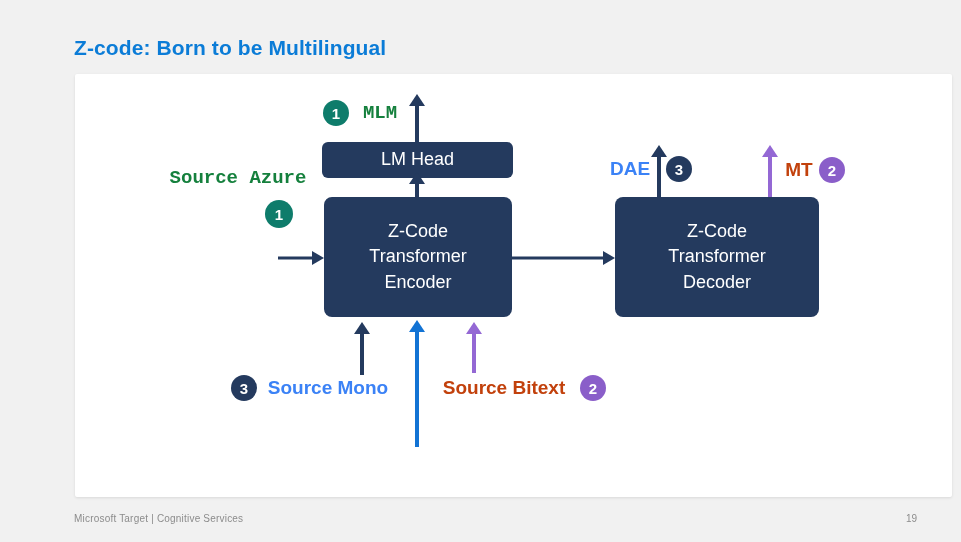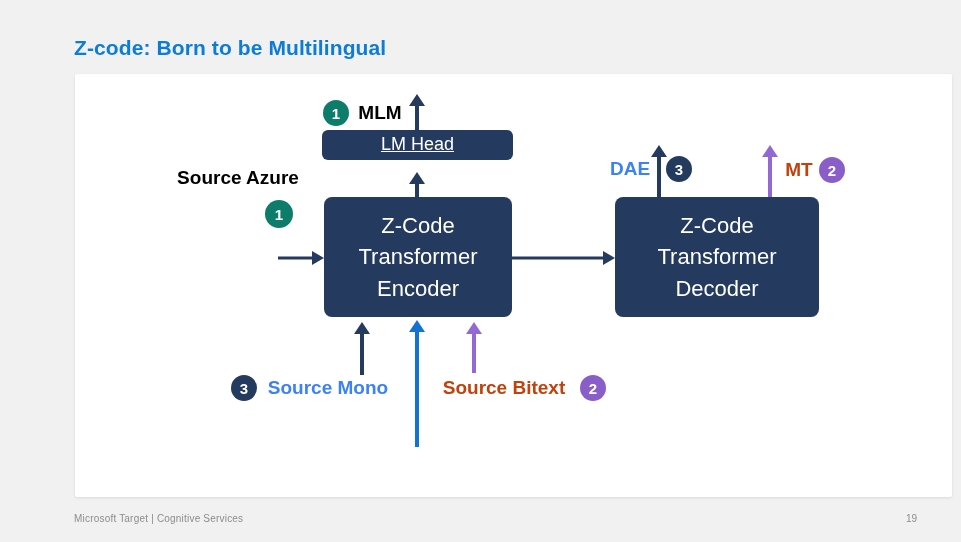--- a/index.html
+++ b/index.html
@@ -22,40 +22,40 @@
     position:absolute; left:43px; top:74px; width:877px; height:423px;
     background:#ffffff; border-radius:2px;
     box-shadow:0 1px 3px rgba(0,0,0,0.10);
   }
 
   
   .node {
     position:absolute; background:#243a5e; color:#ffffff;
     display:flex; align-items:center; justify-content:center;
     text-align:center; white-space:pre-line;
-    font-size:22px; line-height:1.42; border-radius:8px;
+    font-size:18px; line-height:1.42; border-radius:8px;
   }
   .node.lm { border-radius:6px; font-size:18px; }
 
   
   .badge {
     position:absolute; border-radius:50%; color:#ffffff;
     display:flex; align-items:center; justify-content:center;
     font-size:15px; font-weight:600;
   }
   .bg-green  { background:#0e7c6b; }
   .bg-navy   { background:#243a5e; }
   .bg-purple { background:#8a5ec9; }
 
   
   .lbl {
     position:absolute; transform:translate(-50%,-50%);
     font-weight:700; font-size:19px; white-space:nowrap;
   }
-  .c-green  { color:#000000; }
+  .c-green  { color:#15803d;font-family:Liberation Mono, monospace; }
   .c-navy   { color:#3b82f6; }
   .c-purple { color:#c2410c; }
   .c-blue   { color:#1273d4; }
 
   
   .arrow { position:absolute; }
   .arrow.up { width:16px; }
   .arrow.up .head {
     position:absolute; top:0; left:50%; transform:translateX(-50%);
     width:0; height:0;
@@ -92,21 +92,21 @@
 </style>
 </head>
 <body>
 
 <div class="slide">
 
   <div class="slide-title">Z-code: Born to be Multilingual</div>
 
   <div class="panel">
 
-    <div class="node lm" style="left:247px; top:56px; width:191px; height:30px;text-decoration:underline;">LM Head</div>
+    <div class="node lm" style="left:247px; top:68px; width:191px; height:36px;">LM Head</div>
 
     <div class="node" style="left:249px; top:123px; width:188px; height:120px;">Z-Code
 Transformer
 Encoder</div>
 
     <div class="node" style="left:540px; top:123px; width:204px; height:120px;">Z-Code
 Transformer
 Decoder</div>
 
     <div class="arrow up navy-a" style="left:334px; top:20px; height:48px;">

